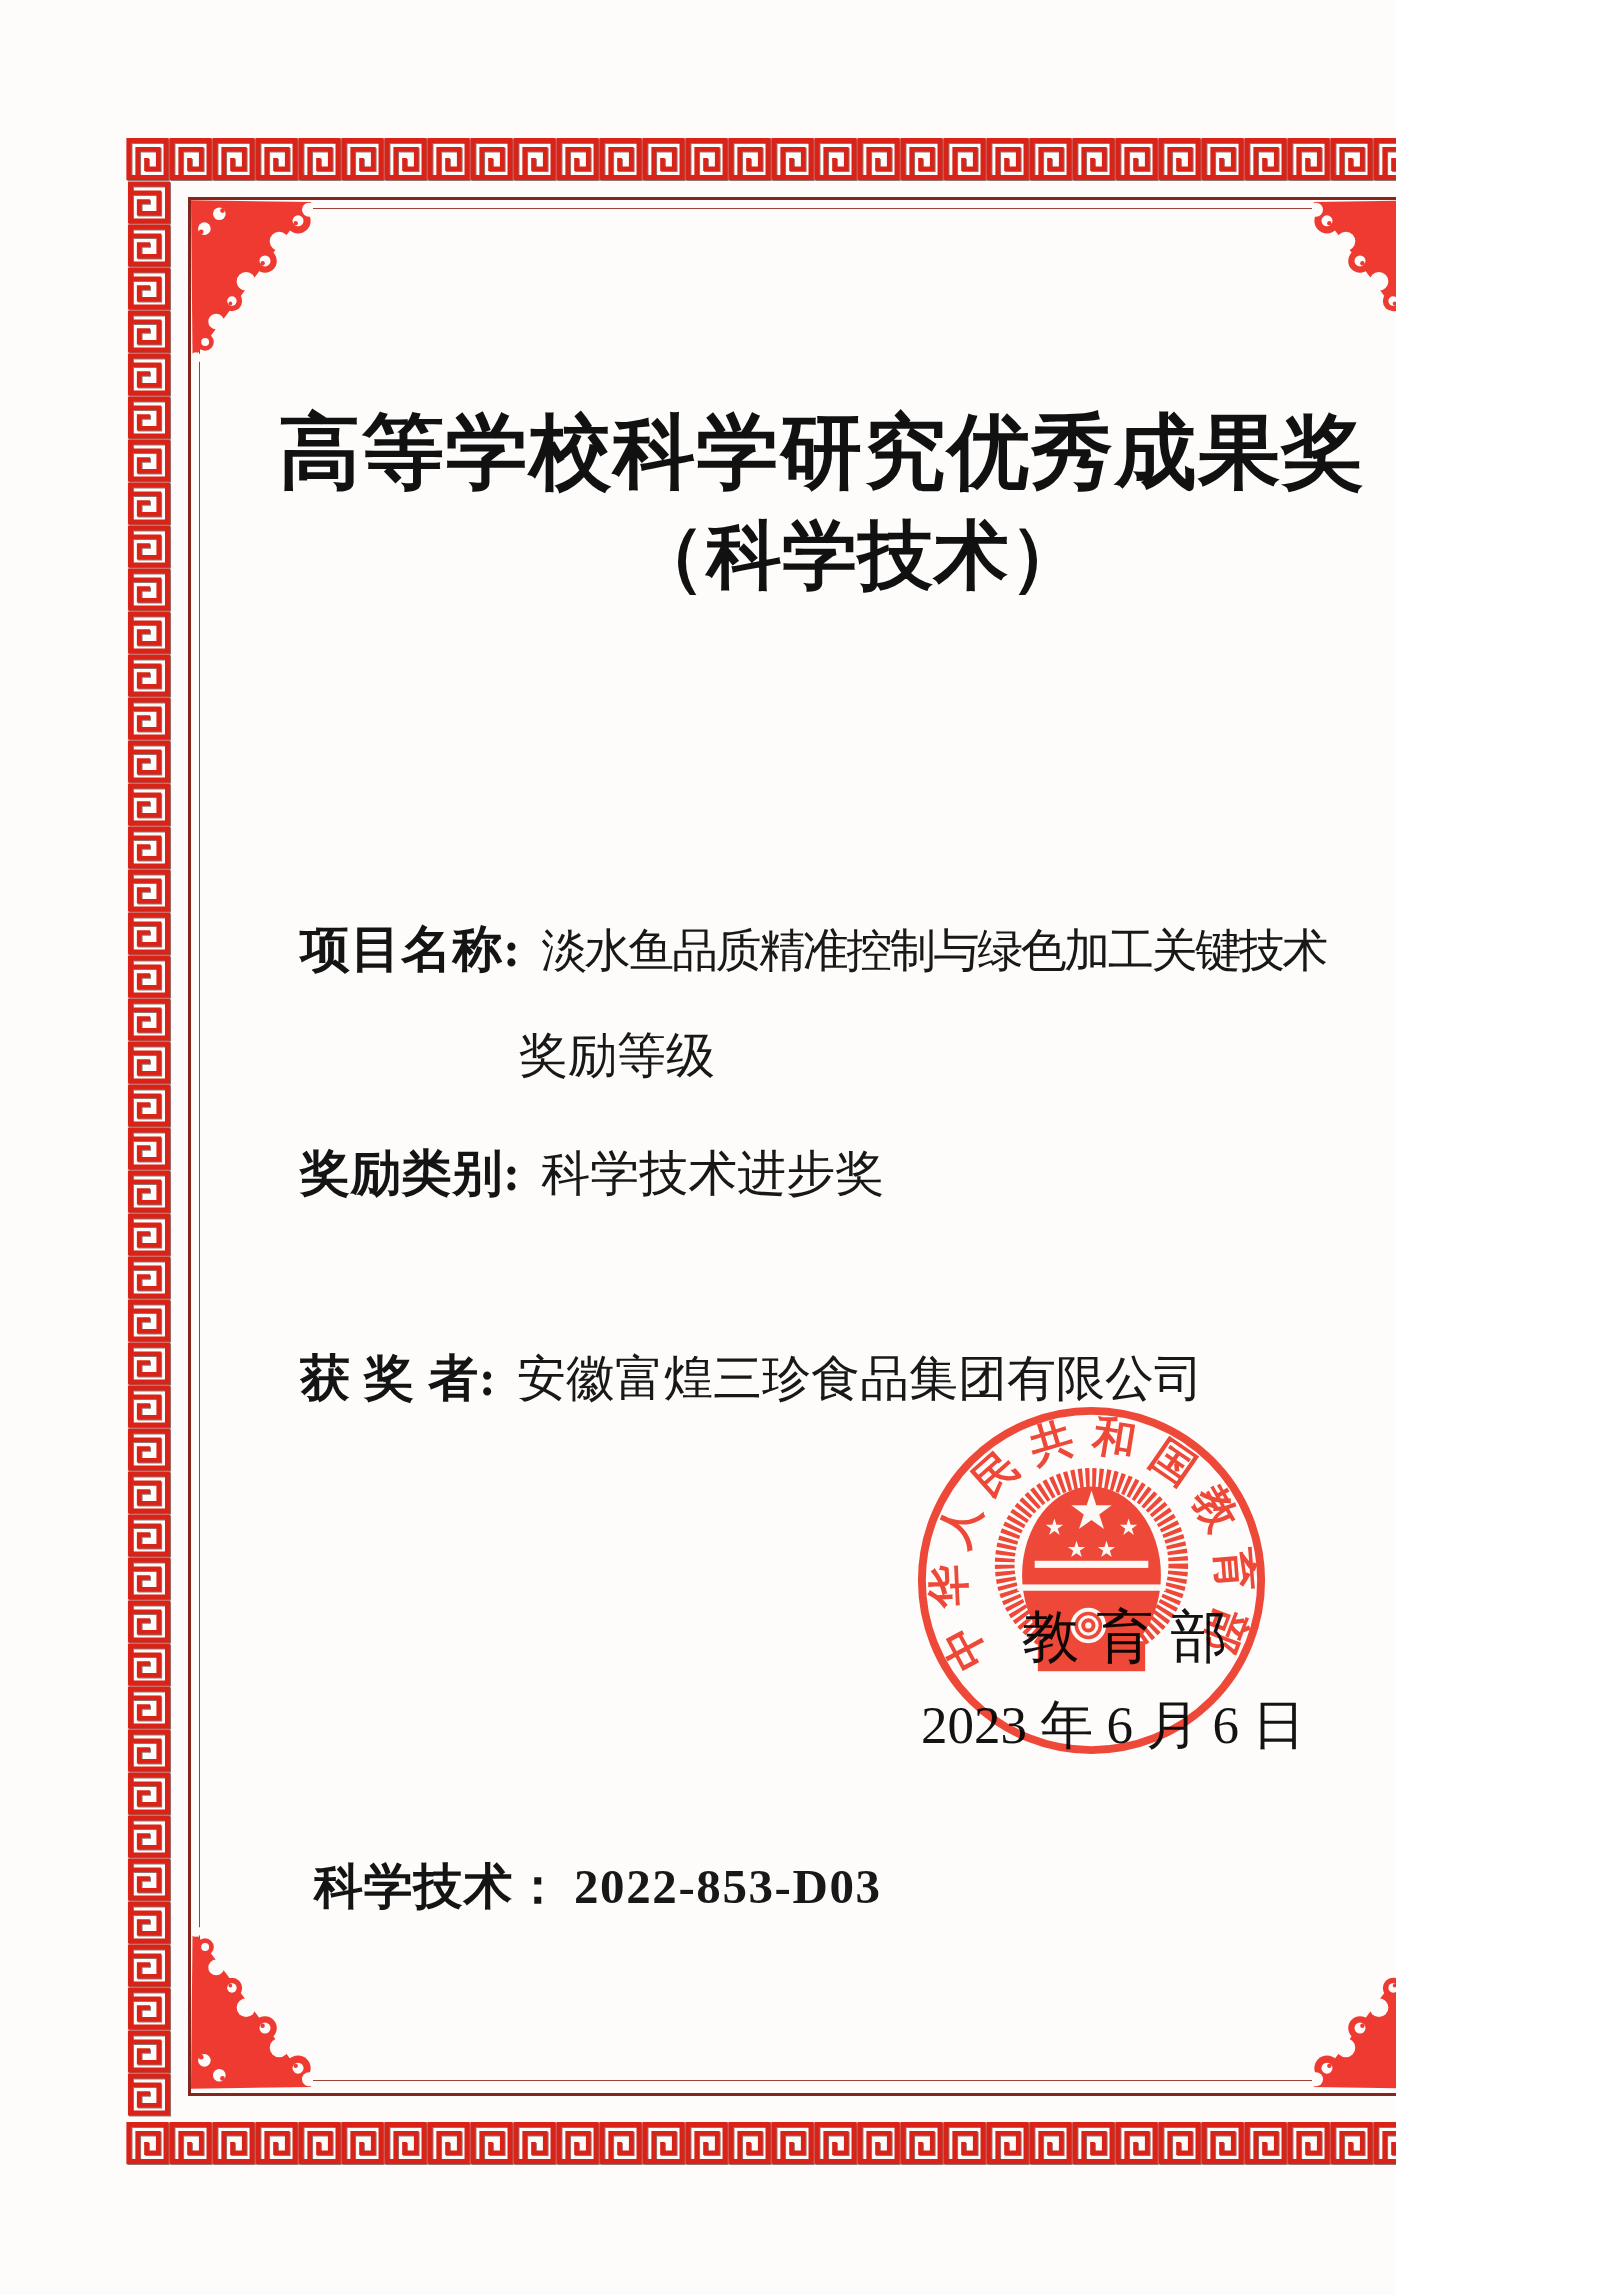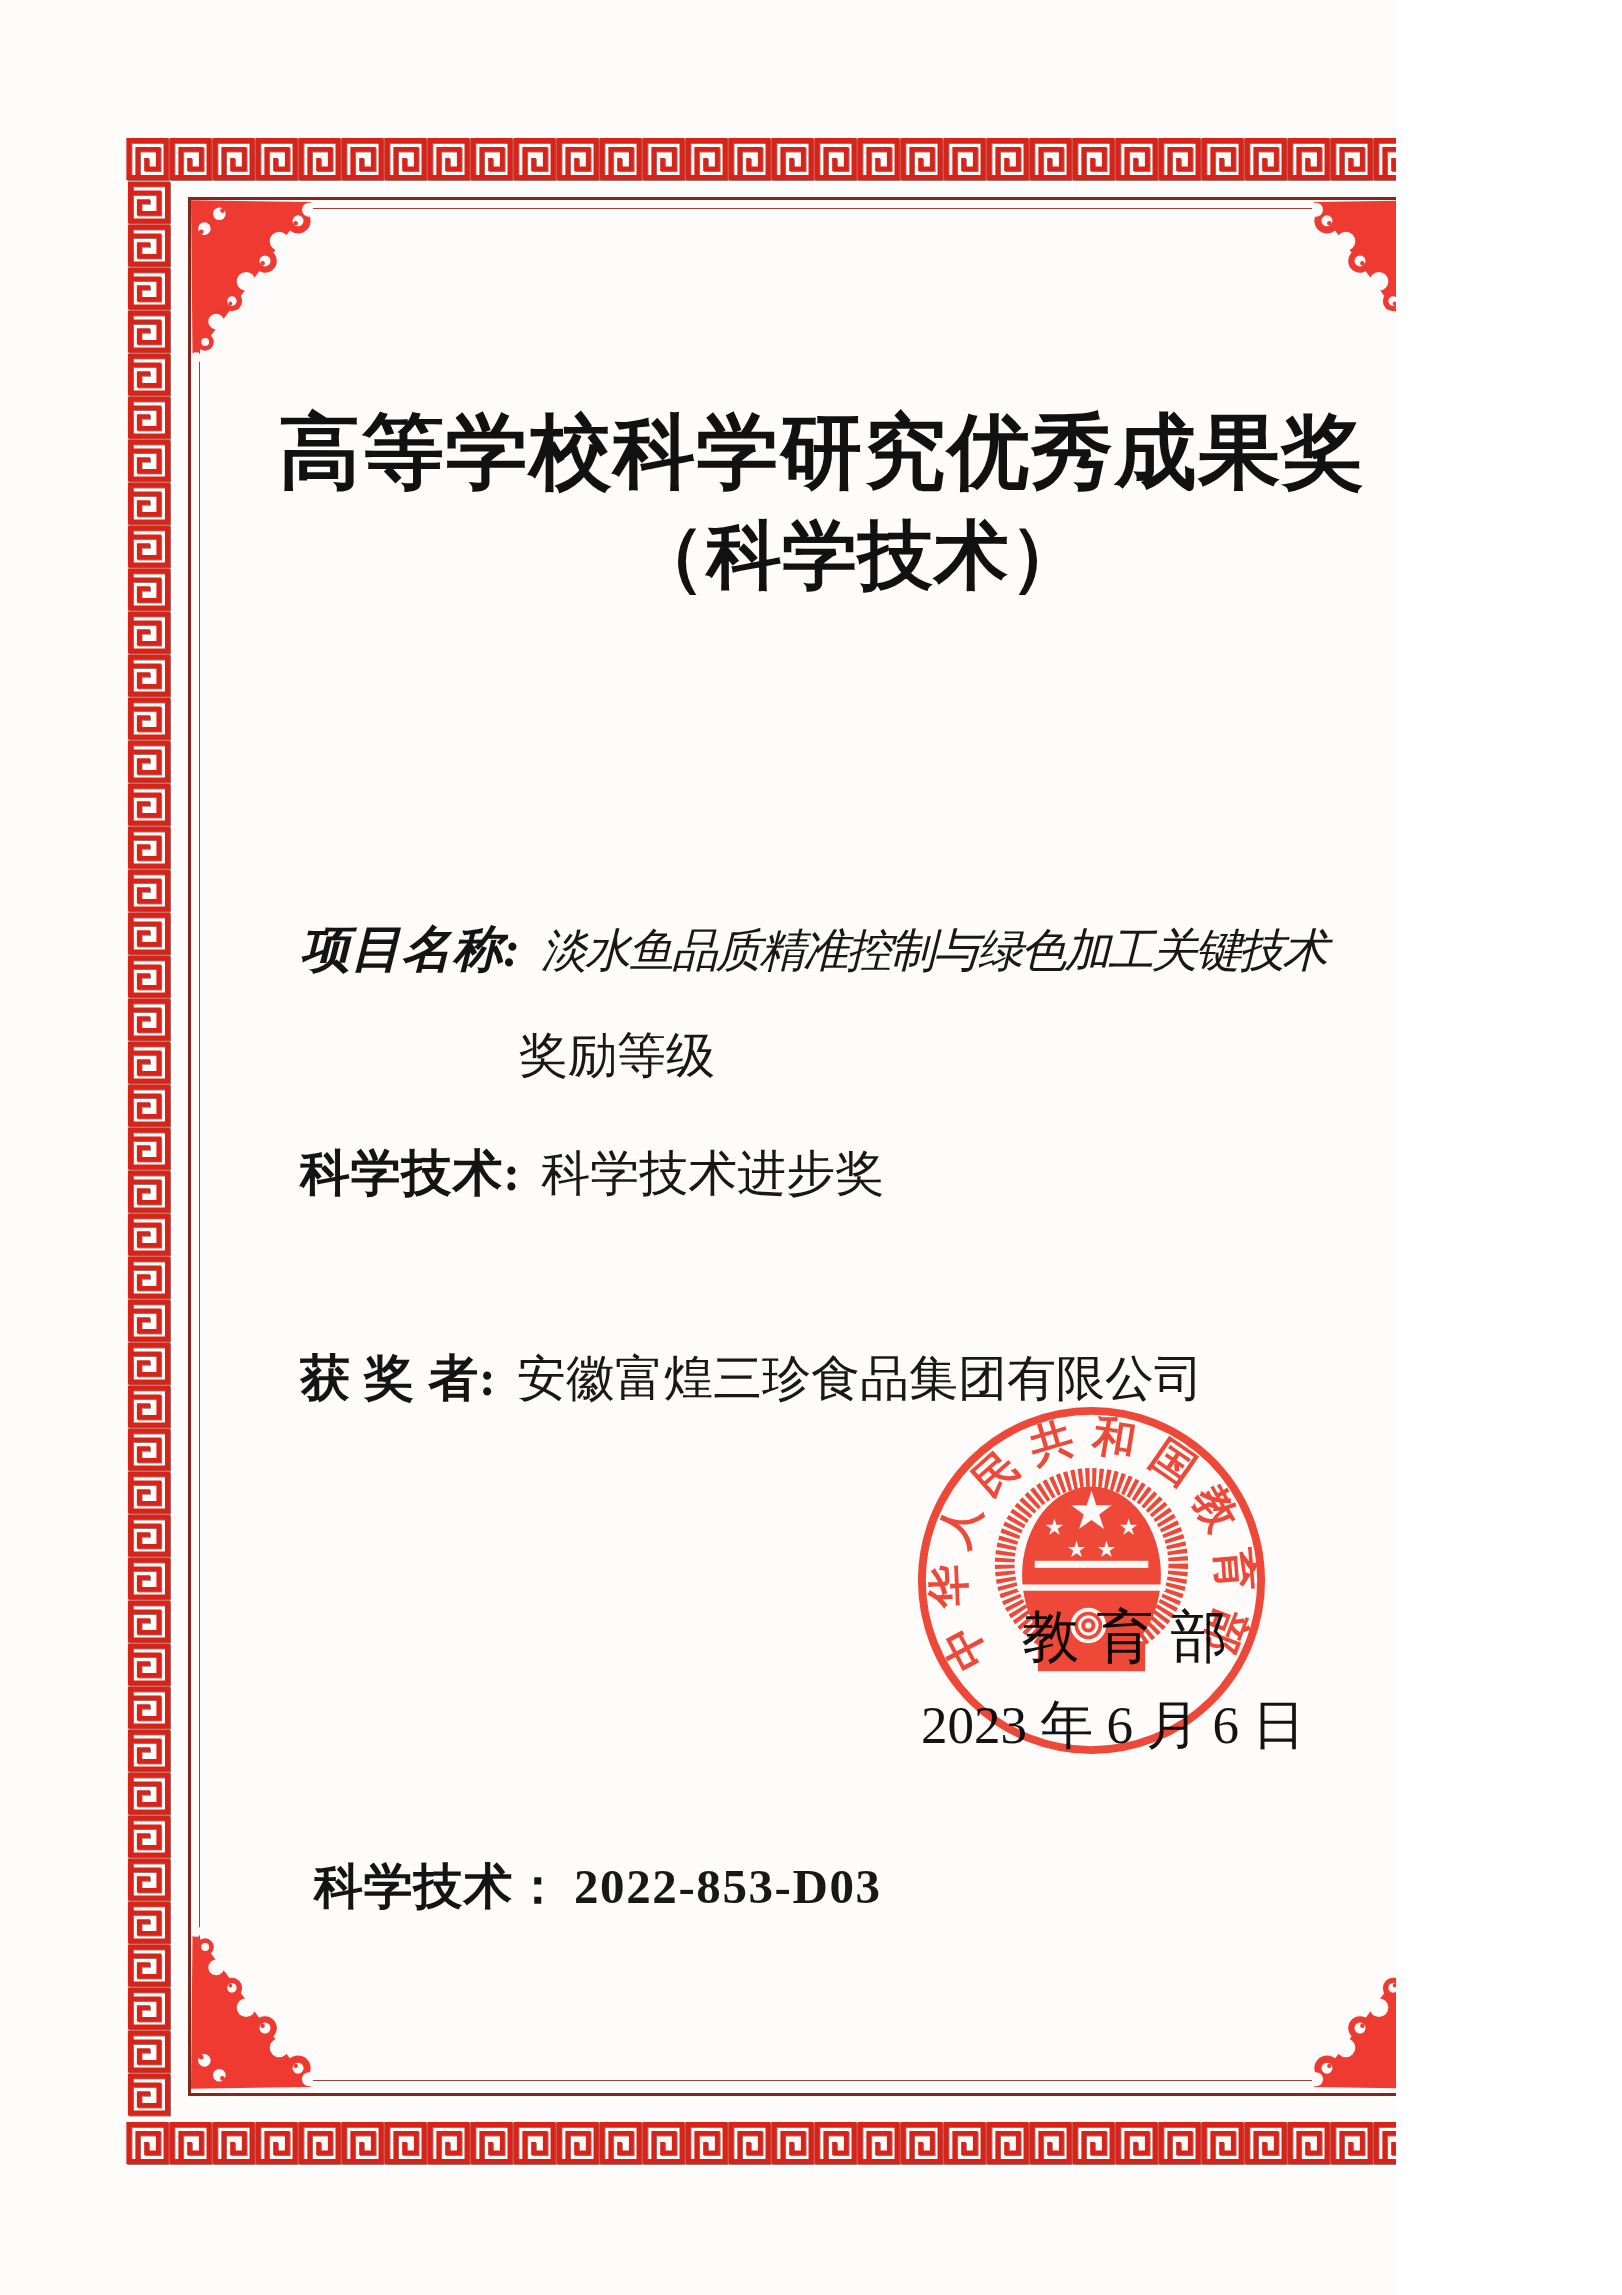--- a/index.html
+++ b/index.html
@@ -33,21 +33,21 @@
           font-size:82px;font-weight:bold;letter-spacing:1.6px;white-space:nowrap;color:#111;}
   .title2{position:absolute;left:858px;top:506px;transform:translateX(-50%);
           font-size:75px;font-weight:bold;letter-spacing:0.8px;white-space:nowrap;color:#111;}
   .doctype{position:absolute;left:757px;top:656px;transform:translateX(-50%);
            font-size:109px;font-weight:bold;white-space:nowrap;color:#111;}
   .doctype .gap{display:inline-block;width:65px;}
   .row{position:absolute;left:300px;white-space:nowrap;}
   .lbl{font-size:50px;font-weight:bold;letter-spacing:0.8px;margin-right:20.5px;color:#141414;}
   .val{font-size:49px;letter-spacing:0;color:#181818;}
   .val-sm{font-size:46px;letter-spacing:-2.4px;}
-  .row-1{top:916px;font-style:italic;}
+  .row-1{top:916px;}
   .row-1b{top:1023px;left:519px;}
   .row-2{top:1140px;}
   .row-3{top:1242px;}
   .row-4{top:1345px;}
   .issuer{position:absolute;left:1022px;top:1599px;font-size:57px;letter-spacing:17.3px;
           white-space:nowrap;color:#131313;z-index:3;}
   .date{position:absolute;left:1113px;top:1690px;transform:translateX(-50%);
         font-size:53px;white-space:nowrap;color:#131313;z-index:3;}
   .certno{position:absolute;left:314px;top:1854px;white-space:nowrap;}
   .certno .lbl{font-size:49px;margin-right:11px;}
@@ -741,21 +741,21 @@
   <div class="title1">高等学校科学研究优秀成果奖</div>
   <div class="title2">（科学技术）</div>
 
   <div class="row row-1">
     <span class="lbl">项目名称:</span><span class="val val-sm">淡水鱼品质精准控制与绿色加工关键技术</span>
   </div>
   <div class="row row-1b">
     <span class="val">奖励等级</span>
   </div>
   <div class="row row-2">
-    <span class="lbl">科学技术:</span><span class="val">科学技术进步奖</span>
+    <span class="lbl">奖励类别:</span><span class="val">科学技术进步奖</span>
   </div>
   <div class="row row-4">
     <span class="lbl">获 奖 者:</span><span class="val">安徽富煌三珍食品集团有限公司</span>
   </div>
 
   <div class="issuer">教育部</div>
   <div class="date">2023 年 6 月 6 日</div>
 
   <div class="seal" id="seal">
     <svg class="seal-svg" viewBox="0 0 450 450">

